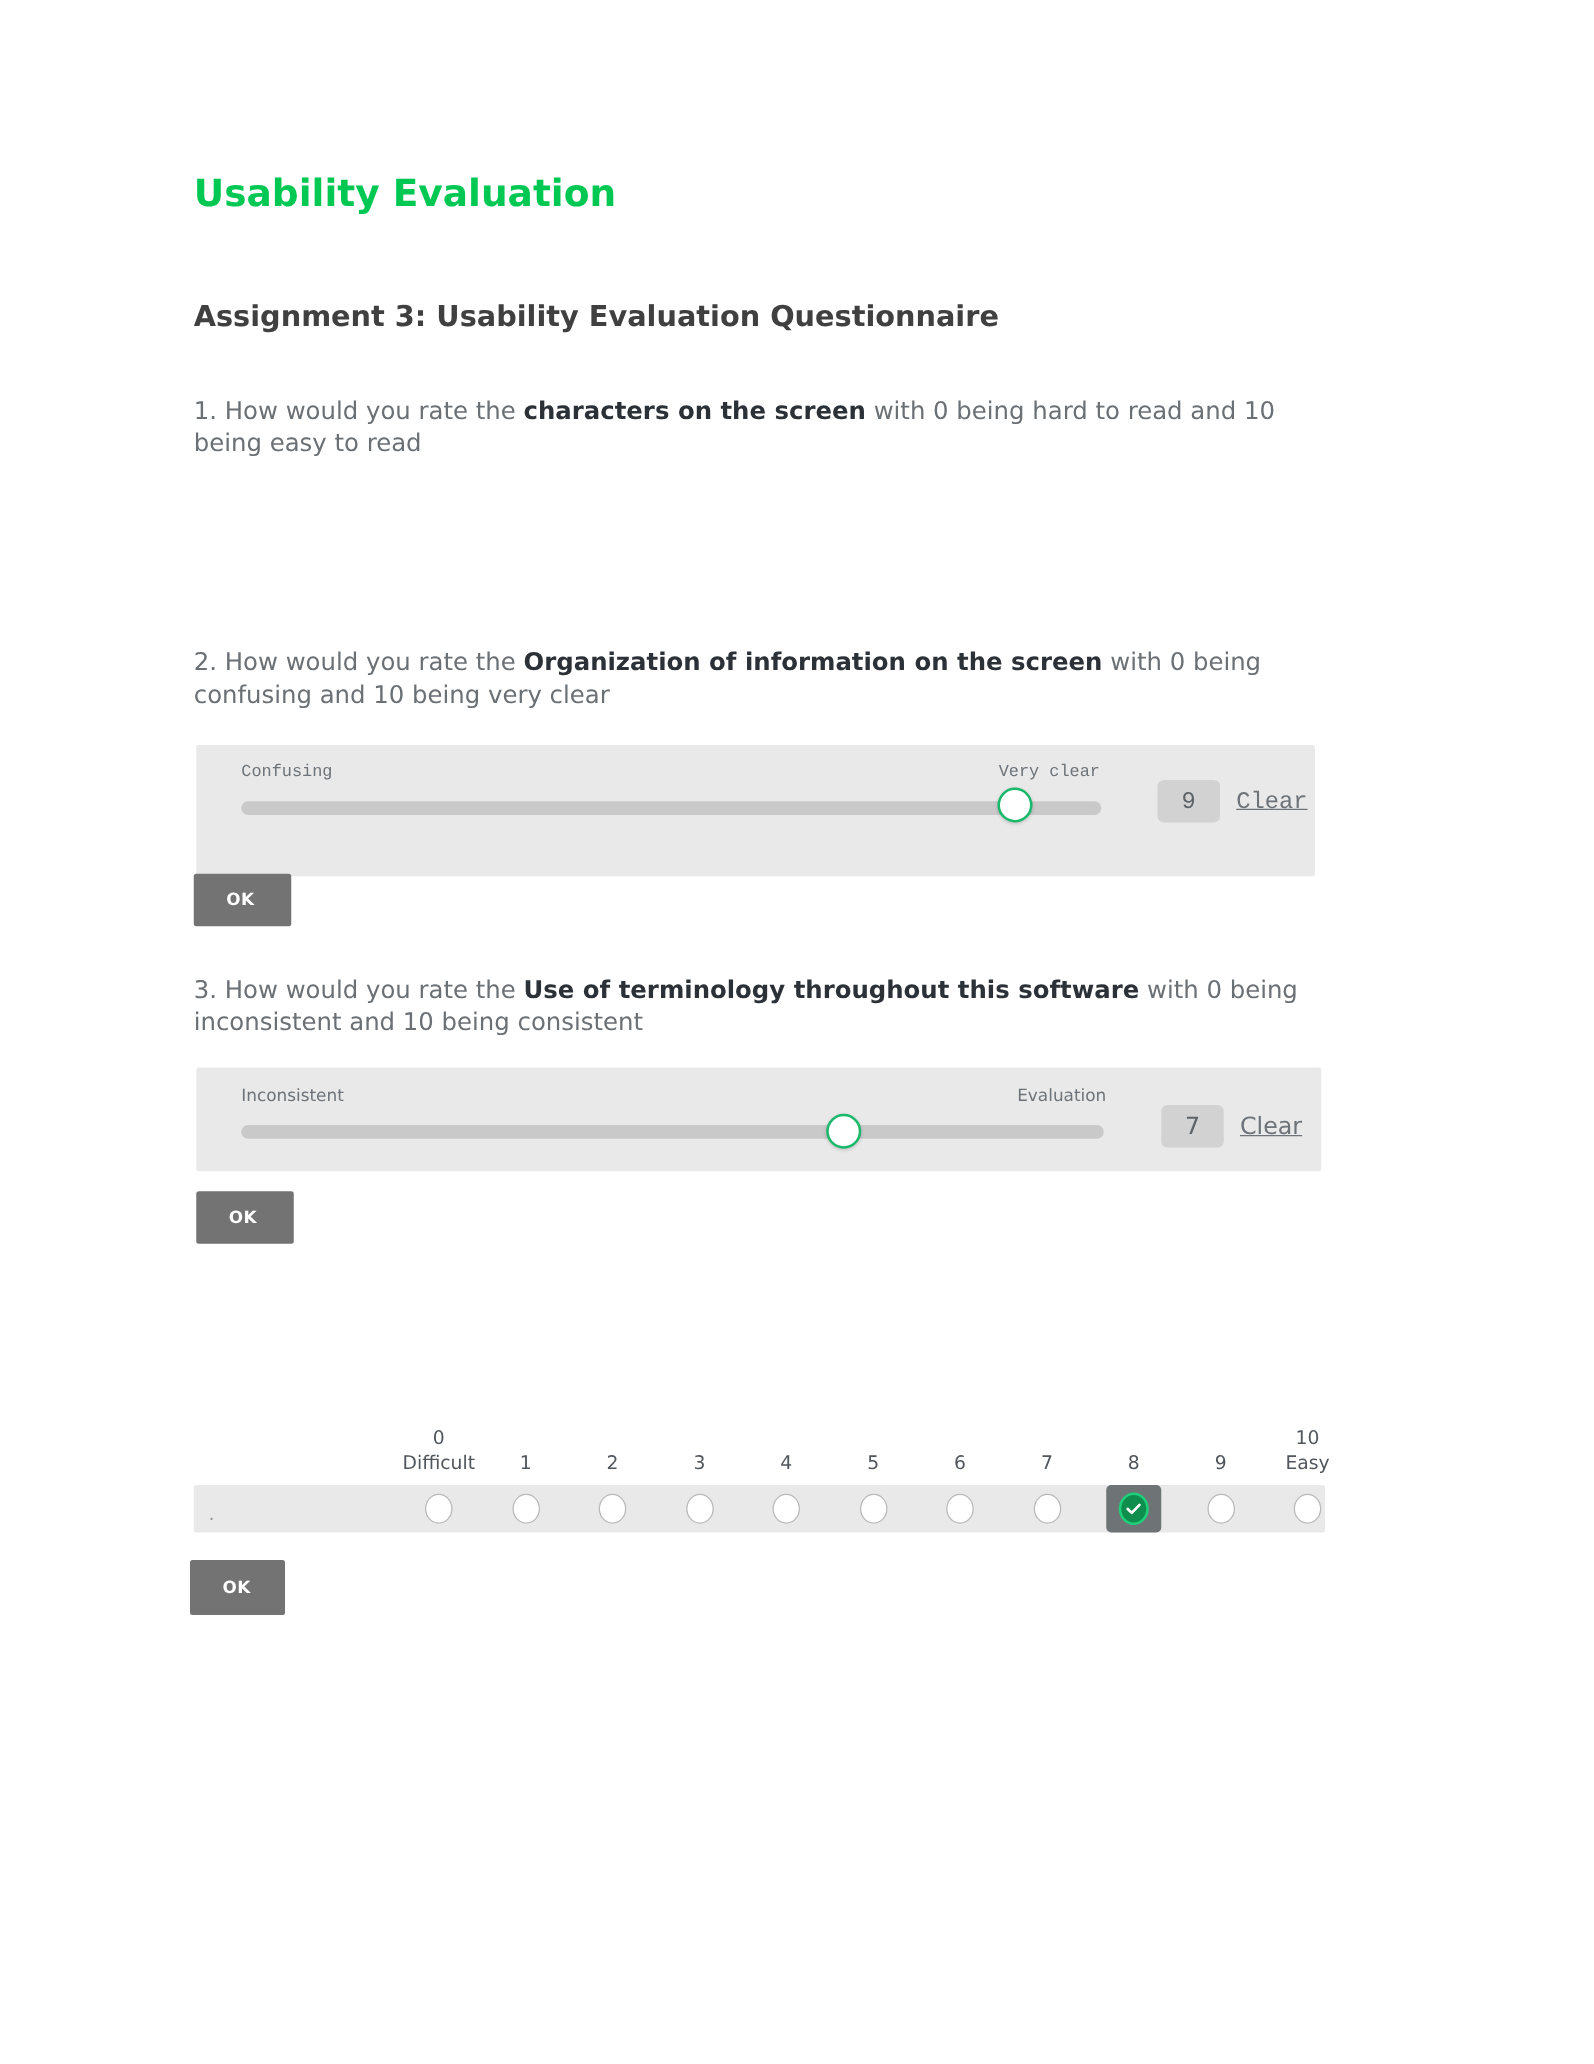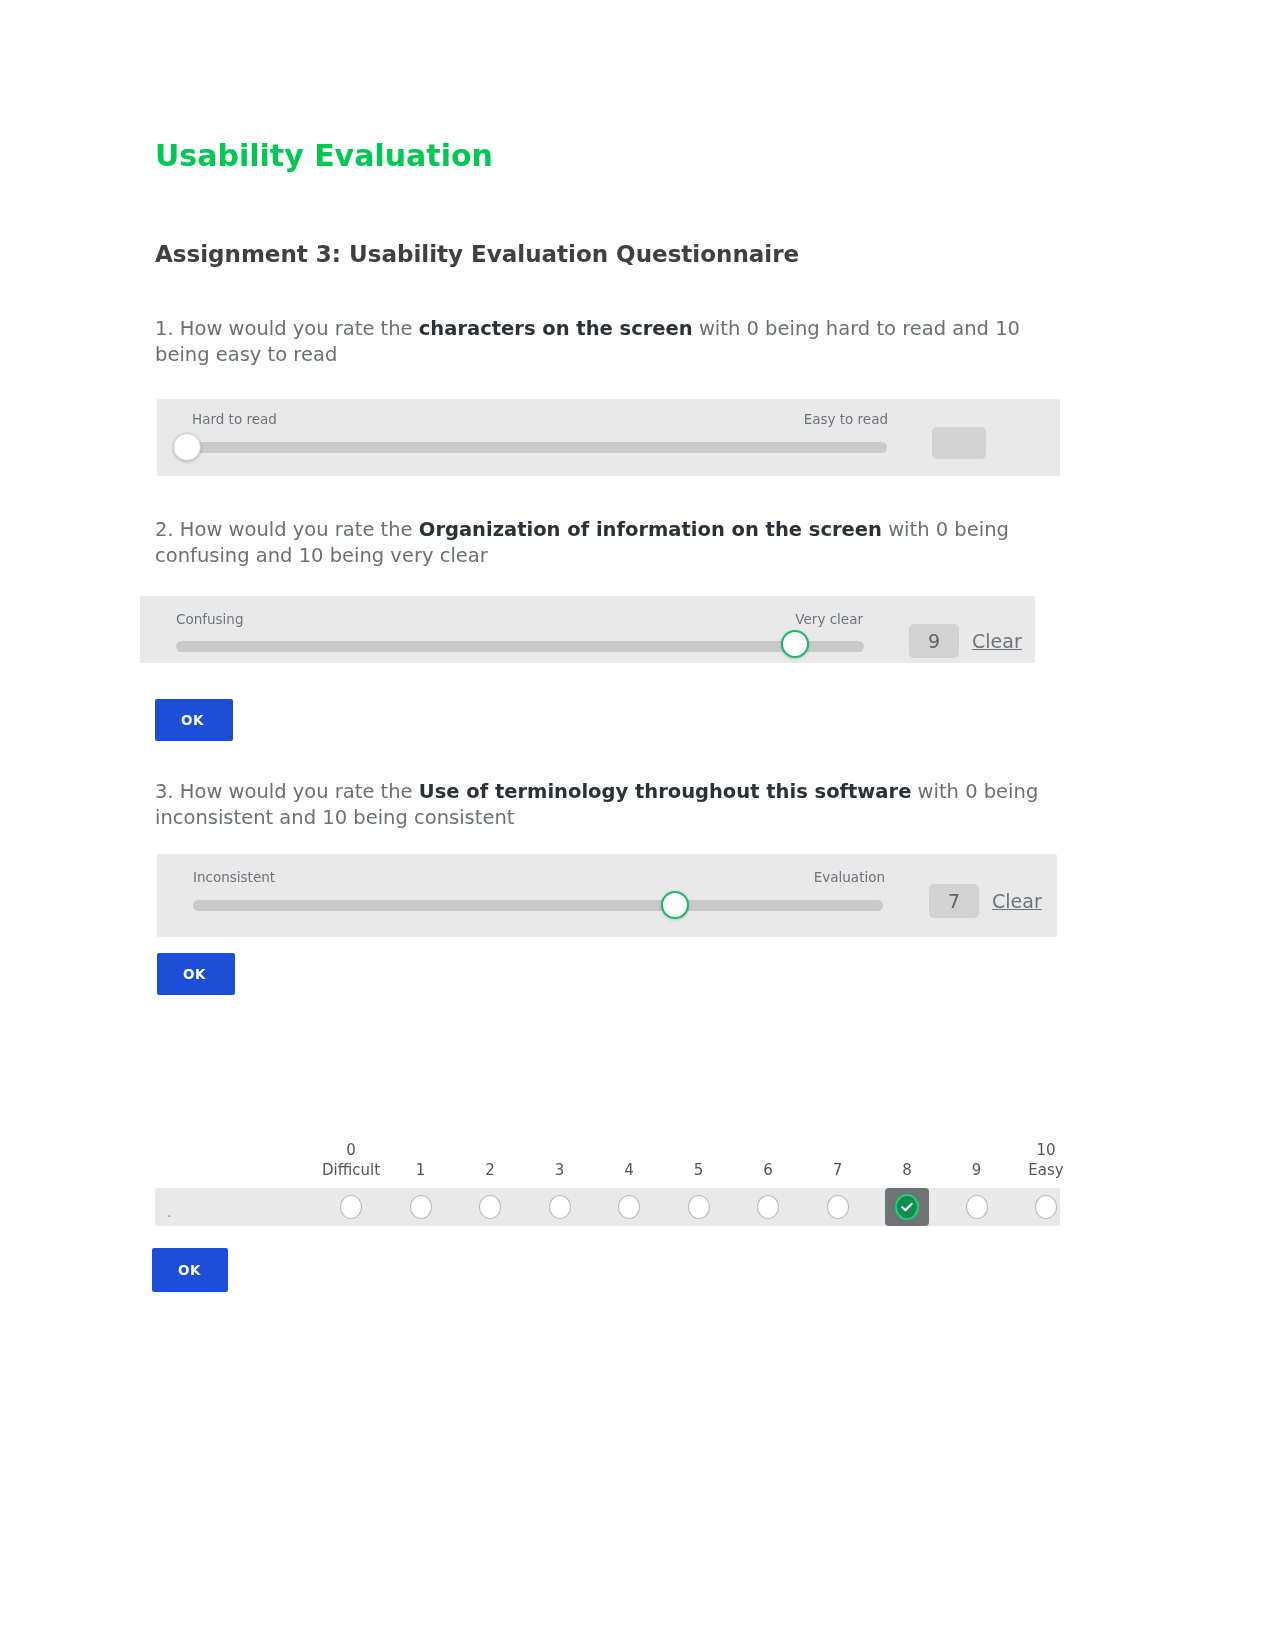--- a/index.html
+++ b/index.html
@@ -122,21 +122,21 @@
     font-size: 19px;
     color: #6d7378;
     text-decoration: underline;
     line-height: 26px;
     white-space: nowrap;
   }
 
   
   .ok-btn {
     position: absolute;
-    background: #1d4ed8;
+    background: #737373;
     color: #ffffff;
     font-size: 13.5px;
     font-weight: bold;
     letter-spacing: 0.4px;
     display: flex;
     align-items: center;
     padding-left: 26px;
     border-radius: 2px;
     box-sizing: border-box;
     border: none;
@@ -220,33 +220,26 @@
   <div class="hdr-block">
     <div class="title-sub">Usability Evaluation</div>
   </div>
 
   <div class="assignment-title">Assignment 3: Usability Evaluation Questionnaire</div>
 
   <div class="qtext" style="left:155px; top:316px; width:890px;">
     <span>1. How would you rate the </span><b>characters on the screen</b><span> with 0 being hard to read and 10 being easy to read</span>
   </div>
 
-  <div class="slider-card" style="left:157px; top:399px; width:903px; height:77px;">
-    <div class="slider-endlabel" style="left:35px; top:11px;">Hard to read</div>
-    <div class="slider-endlabel" style="right:172px; top:11px;">Easy to read</div>
-    <div class="slider-track" style="left:36px; top:43px; width:694px;"></div>
-    <div class="slider-thumb plain" style="left:16px; top:34px;"></div>
-    <div class="value-box" style="left:775px; top:28px; width:54px; height:32px;"></div>
-  </div>
 
   <div class="qtext" style="left:155px; top:517px; width:890px;">
     <span>2. How would you rate the </span><b>Organization of information on the screen</b><span> with 0 being confusing and 10 being very clear</span>
   </div>
 
-  <div class="slider-card" style="left:140px; top:596px; width:895px; height:67px;">
+  <div class="slider-card" style="left:157px; top:596px; width:895px; height:105px;font-family:Liberation Mono, monospace;">
     <div class="slider-endlabel" style="left:36px; top:14px;">Confusing</div>
     <div class="slider-endlabel" style="right:172px; top:14px;">Very clear</div>
     <div class="slider-track" style="left:36px; top:45px; width:688px;"></div>
     <div class="slider-thumb green" style="left:641px; top:34px;"></div>
     <div class="value-box" style="left:769px; top:28px; width:50px; height:34px;">9</div>
     <div class="clear-link" style="left:832px; top:32px;">Clear</div>
   </div>
 
   <button class="ok-btn" style="left:155px; top:699px; width:78px; height:42px;">OK</button>
 

